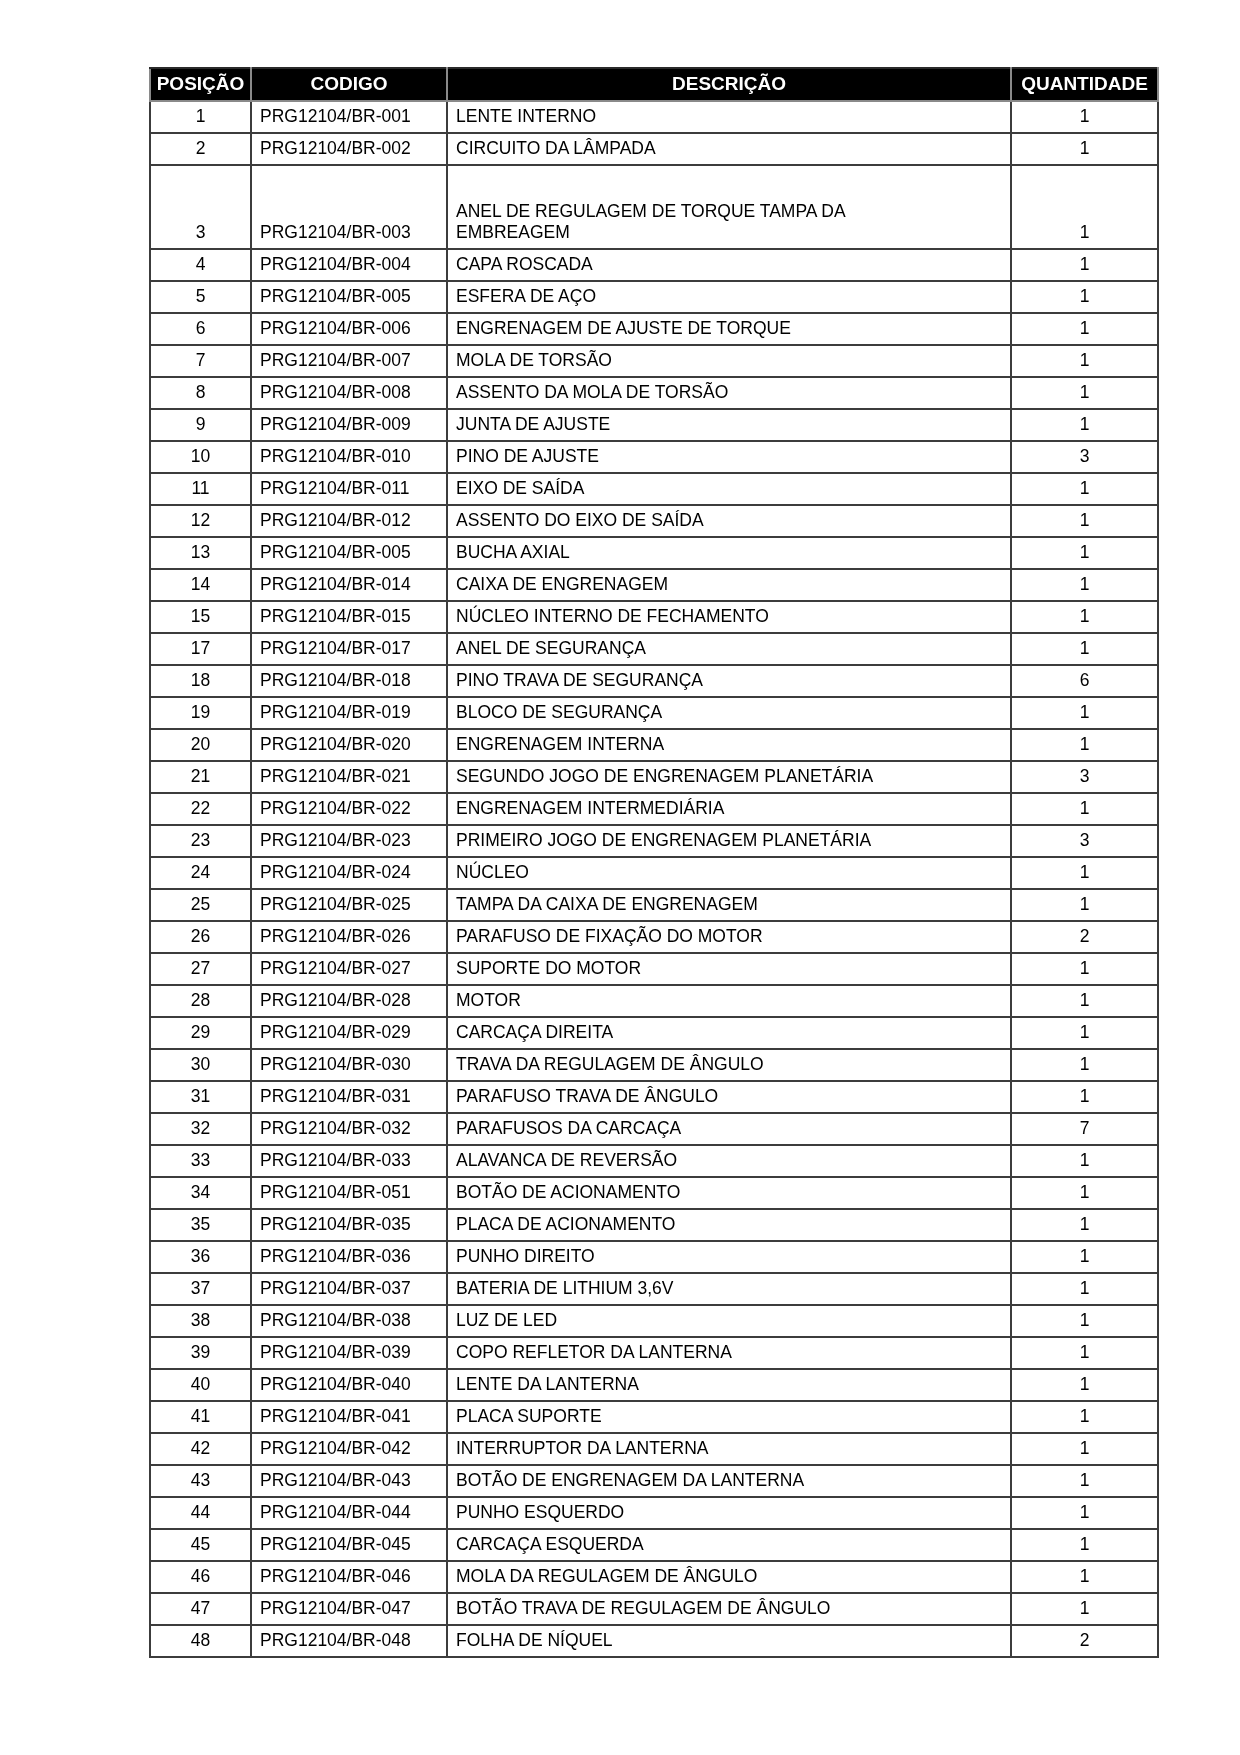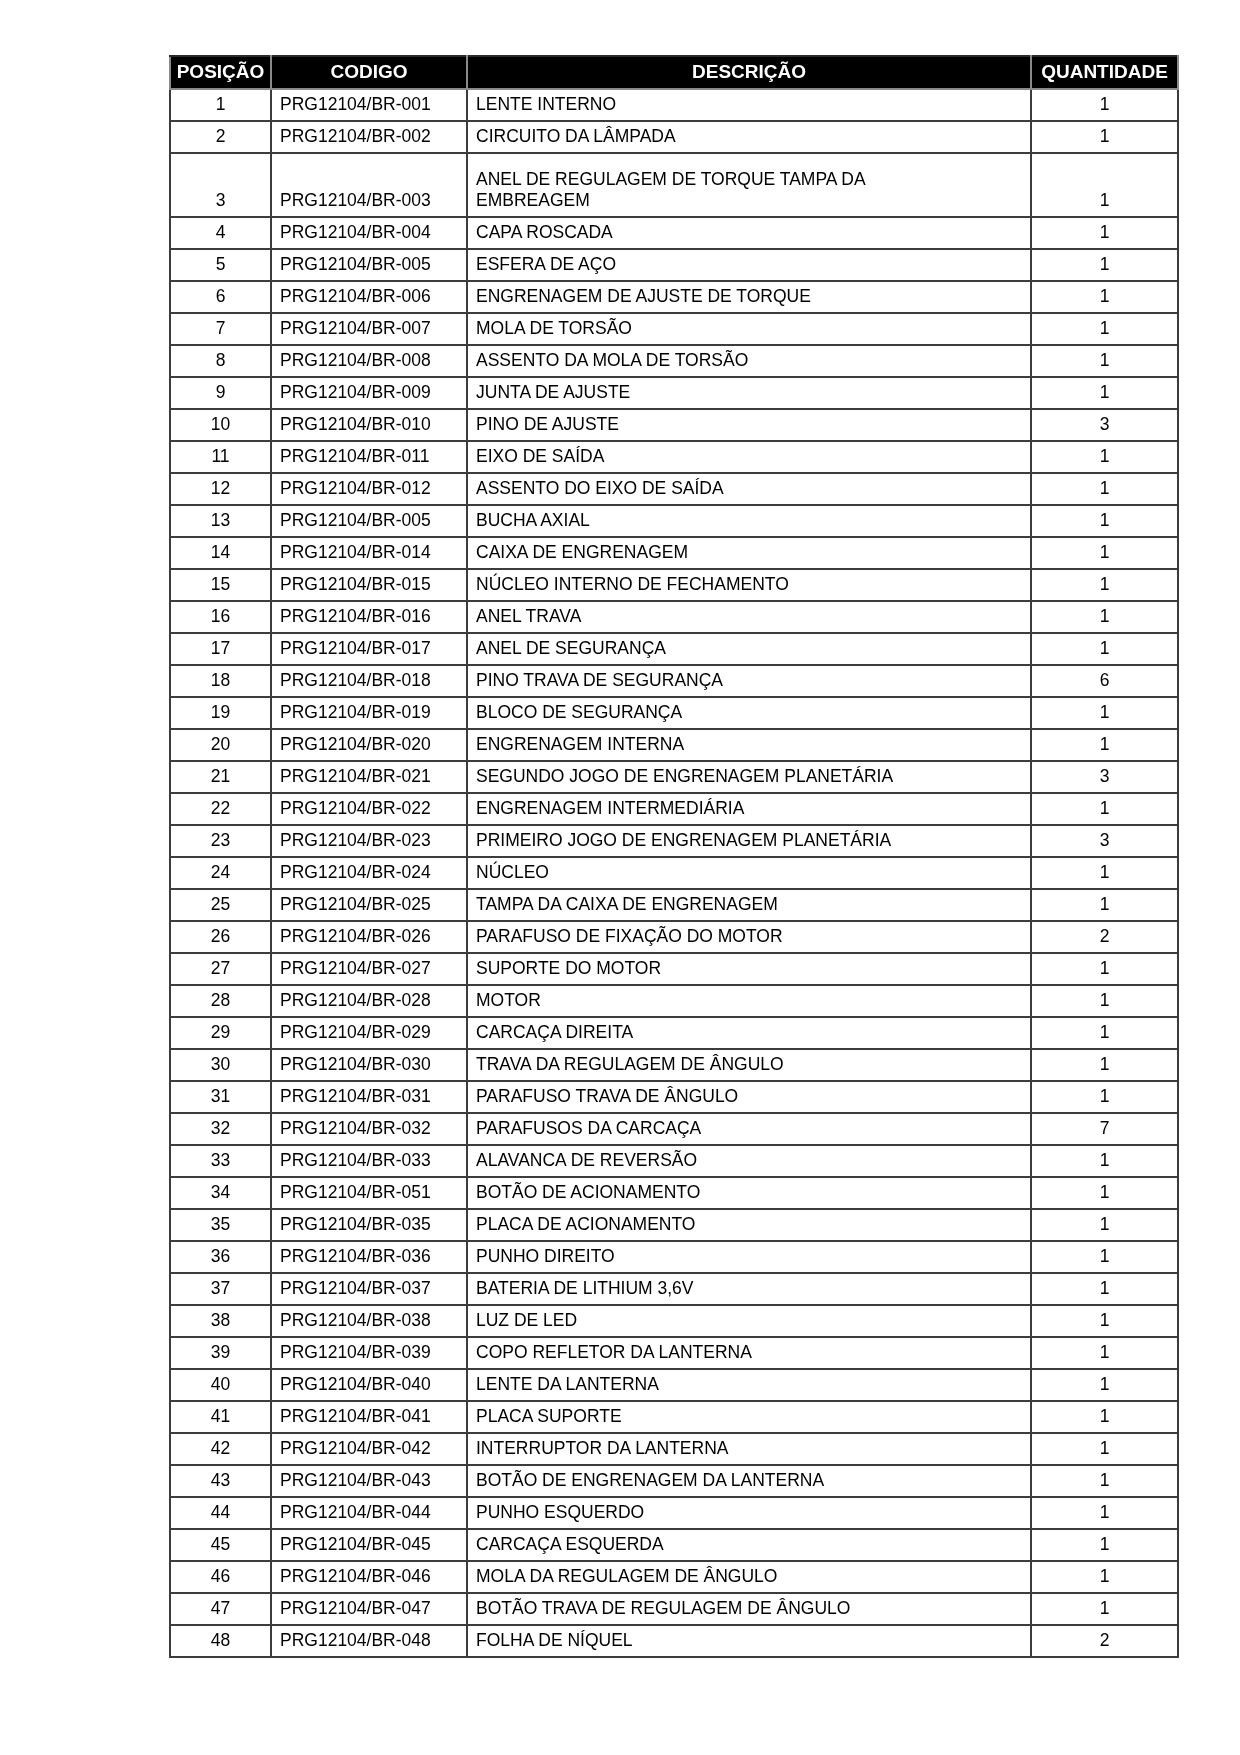--- a/index.html
+++ b/index.html
@@ -8,22 +8,21 @@
     position: relative;
     width: 1240px;
     height: 1755px;
     background: #ffffff;
     font-family: "Liberation Sans", "DejaVu Sans", sans-serif;
     color: #000000;
   }
   .sheet {
     position: absolute;
     left: 149px;
-    top: 55px;
-    margin-left: 20px;
+    top: 67px;
   }
   table.parts {
     border-collapse: collapse;
     table-layout: fixed;
     width: 1008px;
   }
   col.c-pos { width: 101px; }
   col.c-cod { width: 196px; }
   col.c-desc { width: 564px; }
   col.c-qty { width: 147px; }
@@ -45,21 +44,21 @@
     border: 2px solid #3c3c3c;
     height: 32px;
     font-size: 17.5px;
     line-height: 21px;
     vertical-align: bottom;
     padding: 2px 8px 5px;
     white-space: pre-line;
     overflow: hidden;
   }
   
-  table.parts tbody tr:nth-child(3) td { height: 64px; }
+  table.parts tbody tr:nth-child(3) td { height: 84px; }
 
   td.col-posicao, td.col-quantidade { text-align: center; padding-left: 2px; padding-right: 2px; }
   td.col-codigo { text-align: left; padding-left: 2px; padding-right: 2px; }
   td.col-descricao { text-align: left; }
 </style>
 </head>
 <body>
 
 <div class="page">
   <div class="sheet">
@@ -164,26 +163,20 @@
             <td class="col-descricao">CAIXA DE ENGRENAGEM</td>
             <td class="col-quantidade">1</td>
           </tr>
           <tr>
             <td class="col-posicao">15</td>
             <td class="col-codigo">PRG12104/BR-015</td>
             <td class="col-descricao">NÚCLEO INTERNO DE FECHAMENTO</td>
             <td class="col-quantidade">1</td>
           </tr>
           <tr>
-            <td class="col-posicao">16</td>
-            <td class="col-codigo">PRG12104/BR-016</td>
-            <td class="col-descricao">ANEL TRAVA</td>
-            <td class="col-quantidade">1</td>
-          </tr>
-          <tr>
             <td class="col-posicao">17</td>
             <td class="col-codigo">PRG12104/BR-017</td>
             <td class="col-descricao">ANEL DE SEGURANÇA</td>
             <td class="col-quantidade">1</td>
           </tr>
           <tr>
             <td class="col-posicao">18</td>
             <td class="col-codigo">PRG12104/BR-018</td>
             <td class="col-descricao">PINO TRAVA DE SEGURANÇA</td>
             <td class="col-quantidade">6</td>

